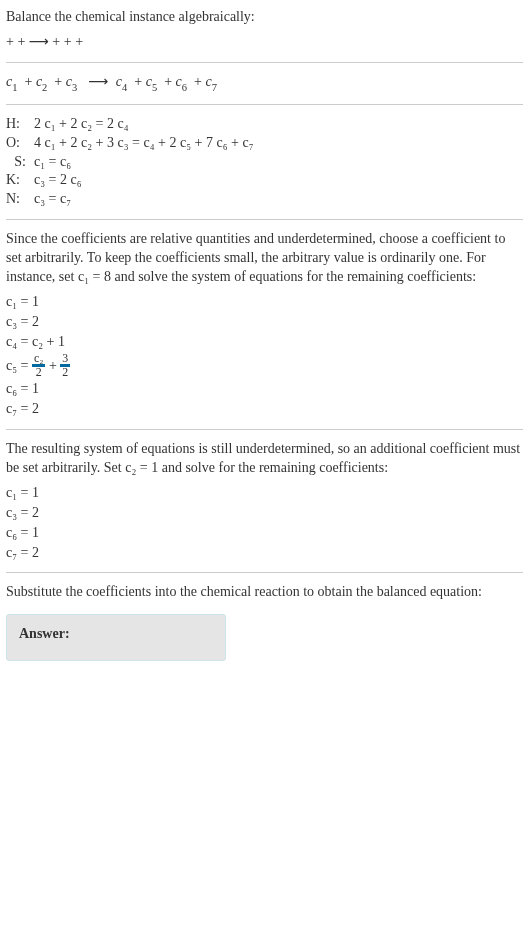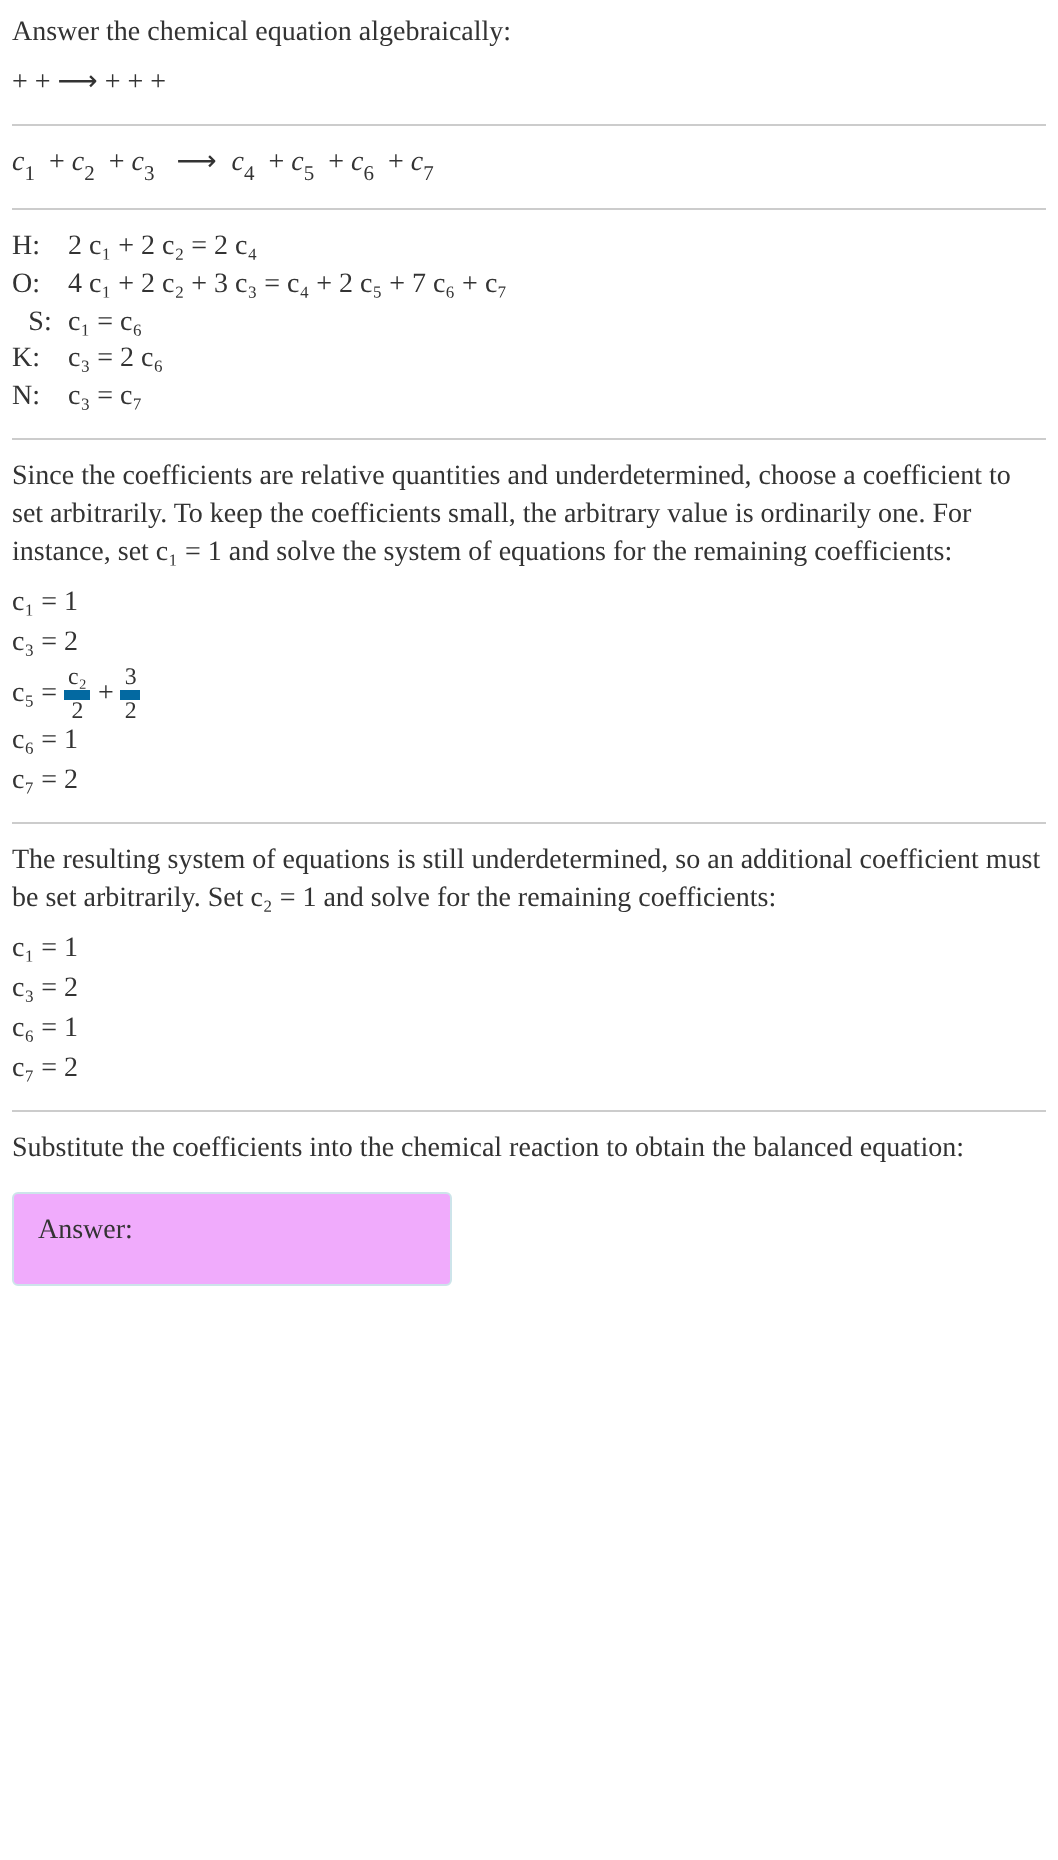--- a/index.html
+++ b/index.html
@@ -28,39 +28,40 @@
   .atoms-label { width: 28px; flex: 0 0 28px; }
   .atoms-eq { flex: 1; }
   .coeff-line { margin: 1px 0; }
   .frac {
     display: inline-block;
     vertical-align: middle;
     text-align: center;
     font-size: 0.85em;
     line-height: 1;
   }
-  .frac .num { display: block; border-bottom: 5px solid #0369a1; padding: 0 2px; text-align: center; }
+  .frac .num { display: block; border-bottom: 3px solid #0369a1; padding: 0 2px; text-align: center; }
   .frac .den { display: block; padding: 0 2px; }
   .answer-box {
-    background: #f0abfc;
+    background: #e5e5e5;
     border: 1px solid #cde4ea;
     border-radius: 3px;
     padding: 10px 12px;
     margin-top: 6px;
     display: inline-block;
     min-width: 220px;
+    font-weight: bold;
   }
   .answer-title { margin-bottom: 6px; }
   .arrow { padding: 0 4px; }
 </style>
 </head>
 <body>
 
 <div class="section">
-  <div class="para">Answer the chemical equation algebraically:</div>
+  <div class="para">Balance the chemical instance algebraically:</div>
   <div class="para reaction math"> +  +  ⟶  +  +  + </div>
 </div>
 
 <hr class="sep">
 
 <div class="section">
   <div class="para reaction math">
     <span class="ital">c</span><span class="sub">1</span>&nbsp;
     <span> + </span>
     <span class="ital">c</span><span class="sub">2</span>&nbsp;
@@ -120,24 +121,25 @@
         <span> = </span>
         <span>c₇</span>
       </div>
     </div>
   </div>
 </div>
 
 <hr class="sep">
 
 <div class="section">
-  <div class="para">Since the coefficients are relative quantities and underdetermined, choose a coefficient to set arbitrarily. To keep the coefficients small, the arbitrary value is ordinarily one. For instance, set c₁ = 1 and solve the system of equations for the remaining coefficients:</div>
+  <div class="para">Since the coefficients are relative quantities and underdetermined, choose a coefficient to set arbitrarily. To keep the coefficients small, the arbitrary value is ordinarily one. For instance, set c₁ = 8 and solve the system of equations for the remaining coefficients:</div>
   <div class="math">
     <div class="coeff-line">c₁ = 1</div>
     <div class="coeff-line">c₃ = 2</div>
+    <div class="coeff-line">c₄ = c₂ + 1</div>
     <div class="coeff-line">
       <span>c₅ = </span>
       <span class="frac">
         <span class="num">c₂</span>
         <span class="den">2</span>
       </span>
       <span> + </span>
       <span class="frac">
         <span class="num">3</span>
         <span class="den">2</span>

